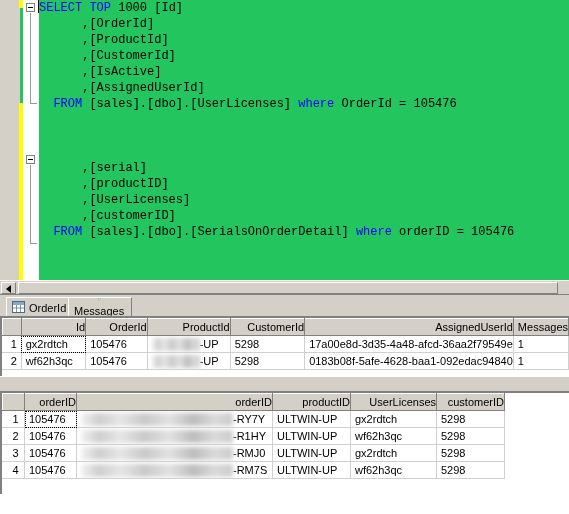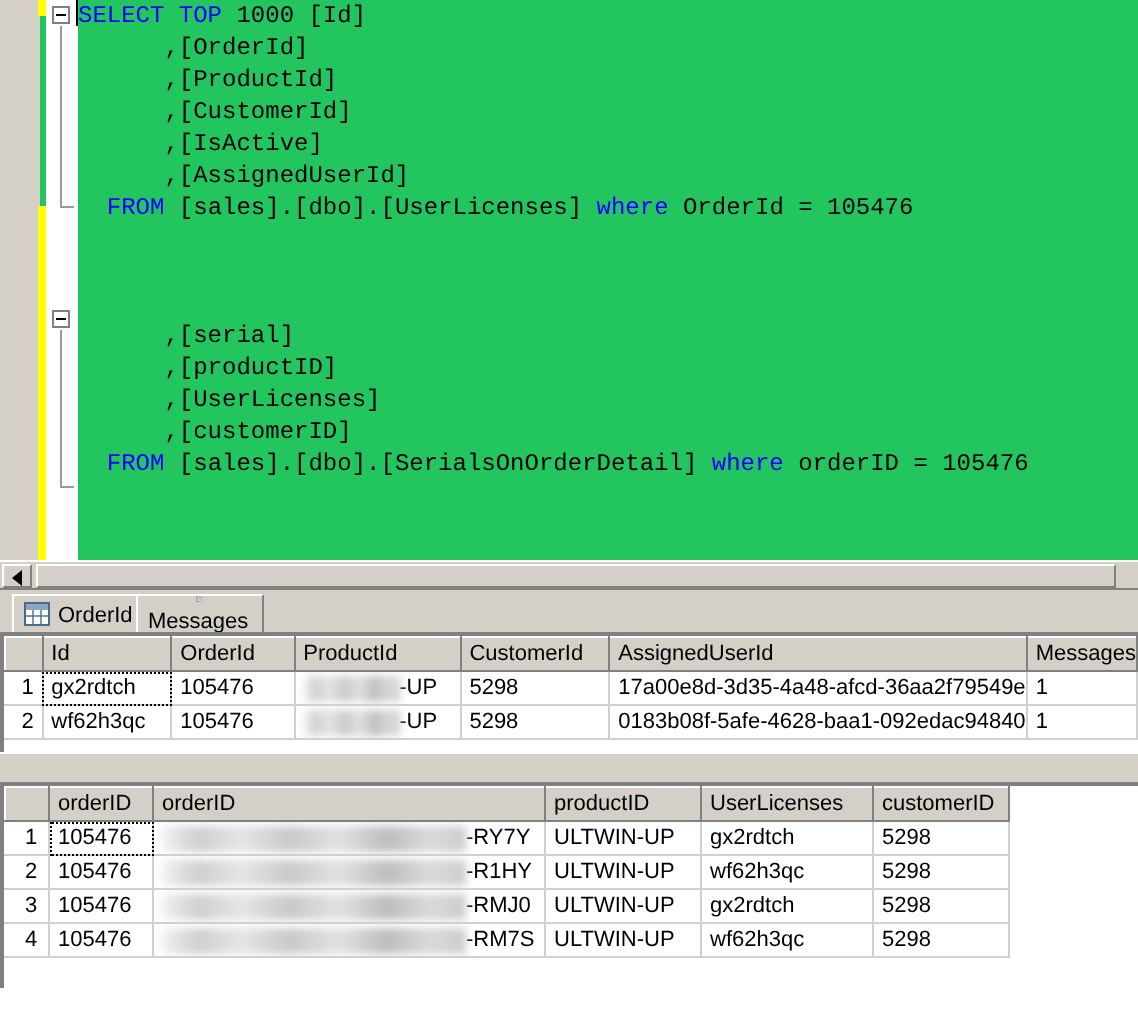--- a/index.html
+++ b/index.html
@@ -181,21 +181,21 @@
     background: #ffffff;
   }
   table.rsgrid th {
     background: #d4d0c8;
     border-right: 1px solid #808080;
     border-bottom: 1px solid #808080;
     border-top: 1px solid #ffffff;
     border-left: 1px solid #ffffff;
     height: 17px;
     padding: 0 0 0 4px;
-    text-align: left;
+    text-align: right;
     font-weight: normal;
     white-space: nowrap;
     overflow: hidden;
     box-sizing: border-box;
   }
   table.rsgrid td {
     border-right: 1px solid #d0d0d0;
     border-bottom: 1px solid #d0d0d0;
     height: 17px;
     padding: 0 0 0 4px;

